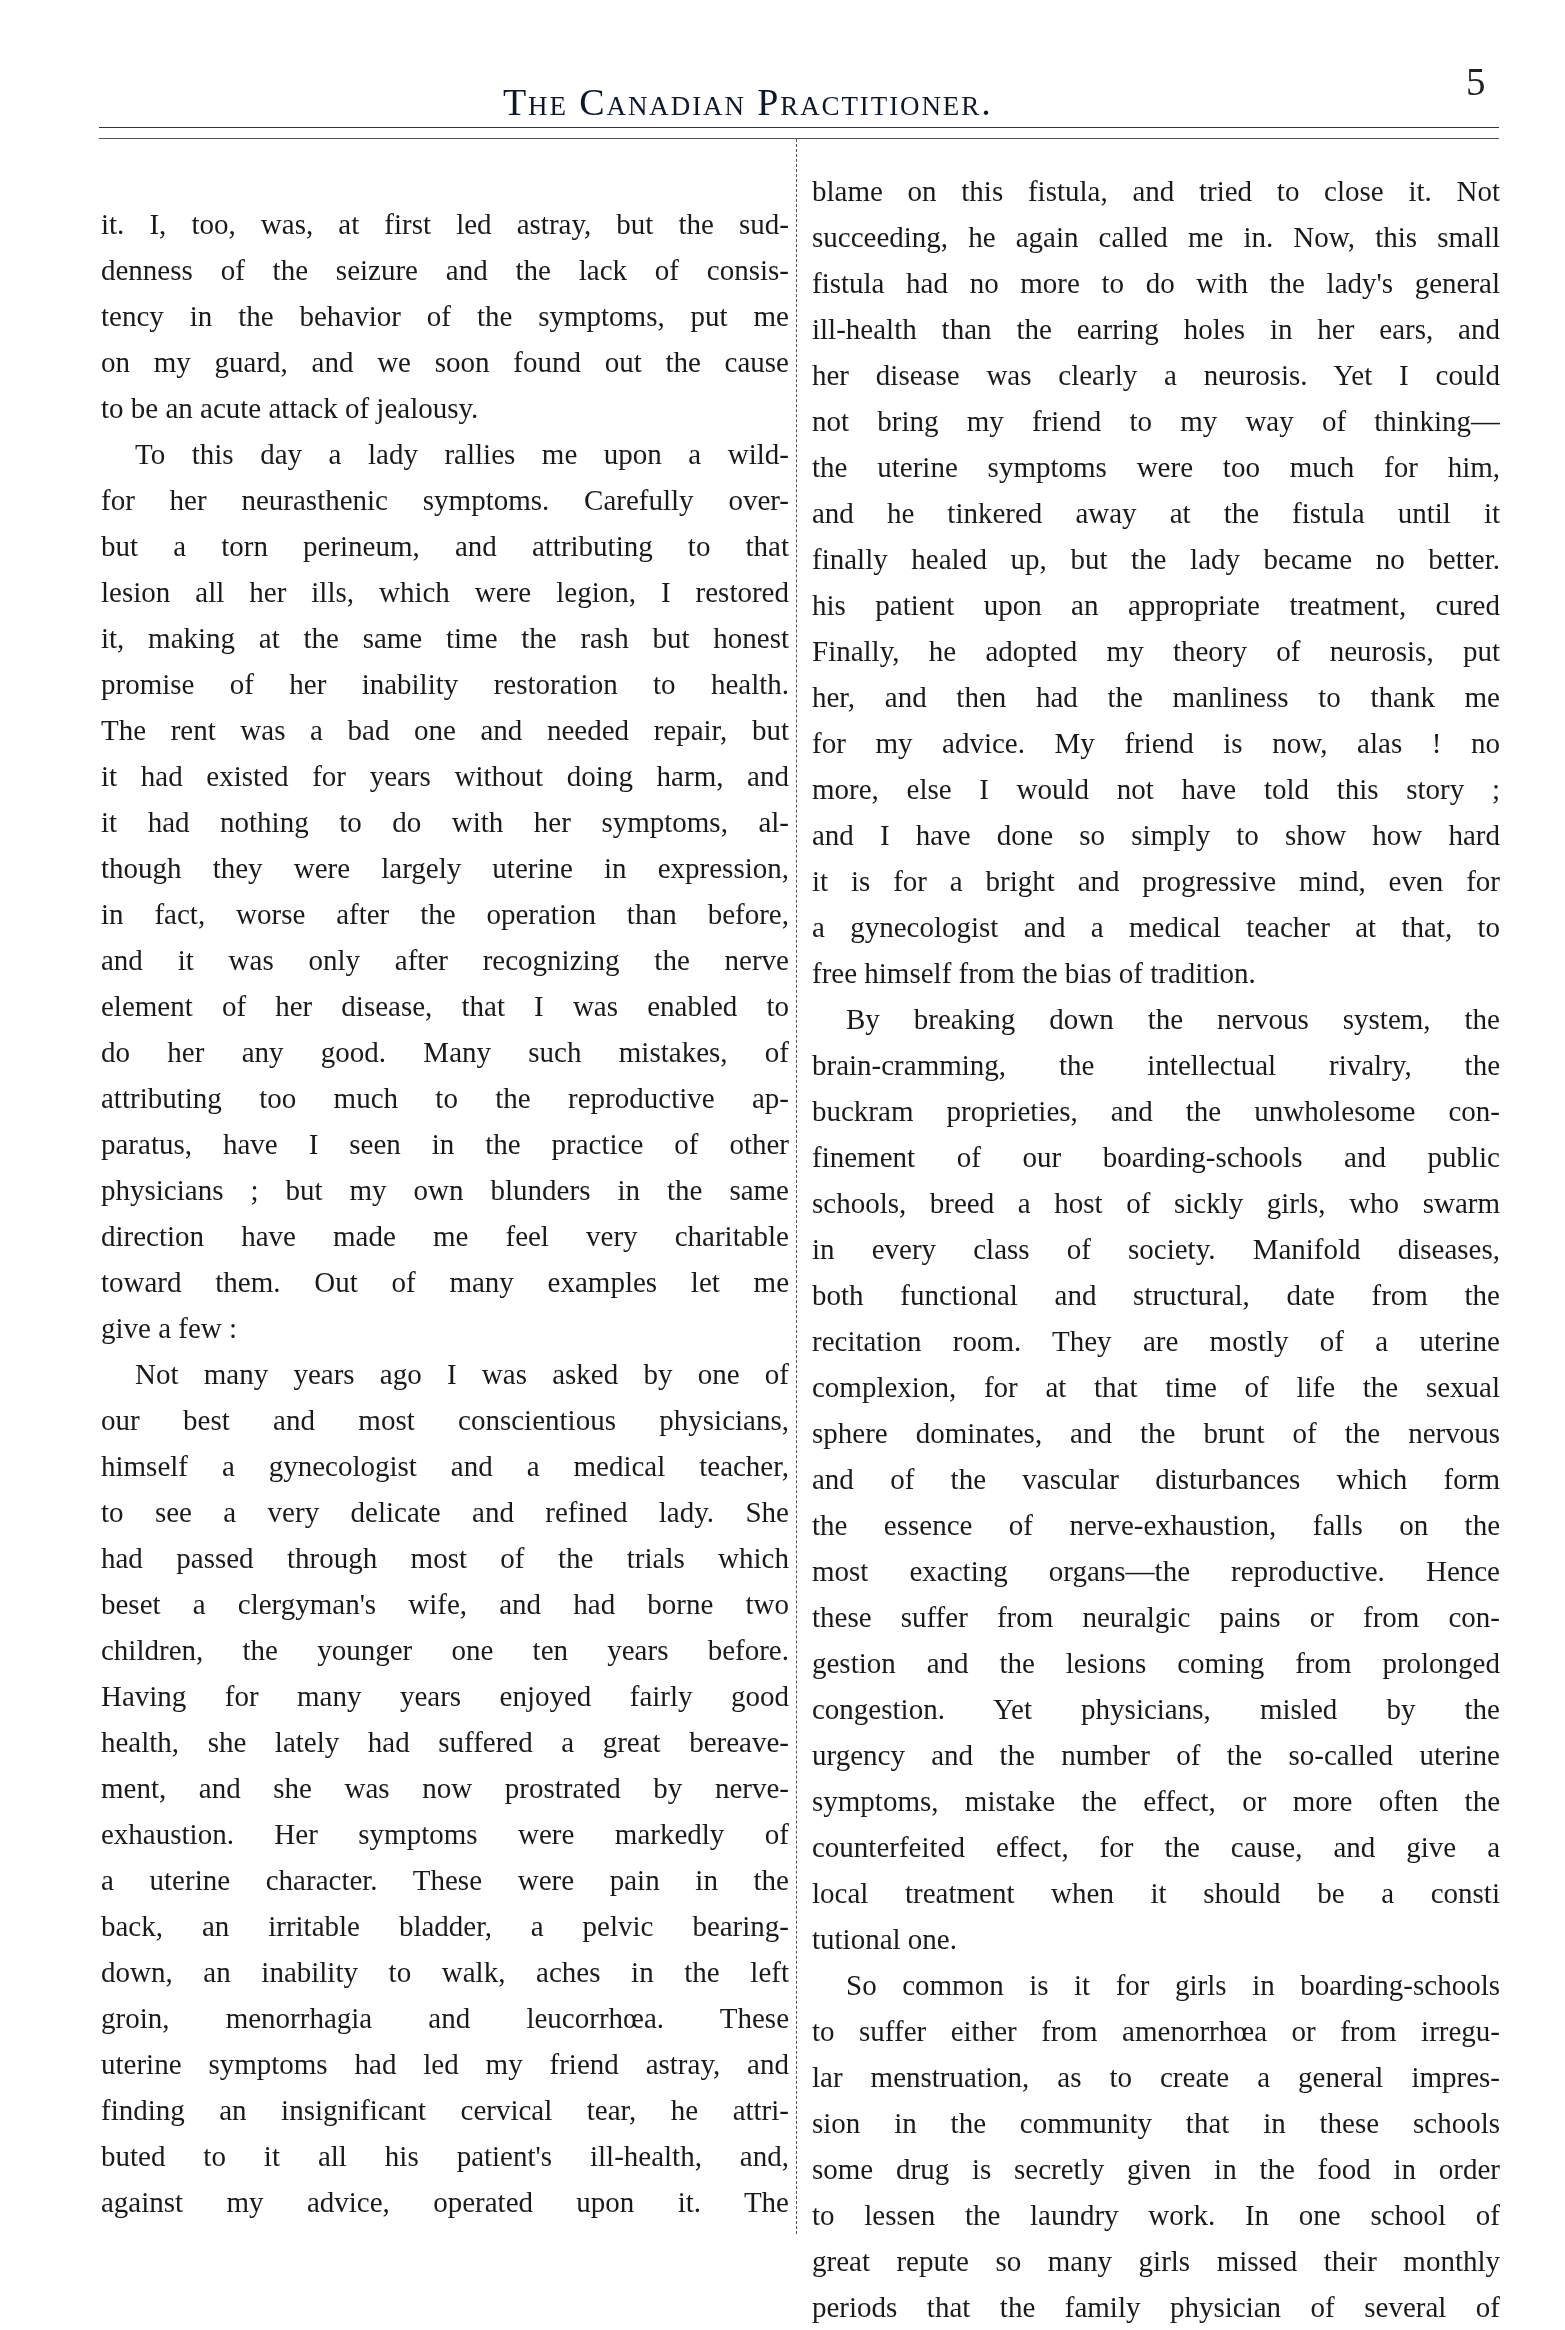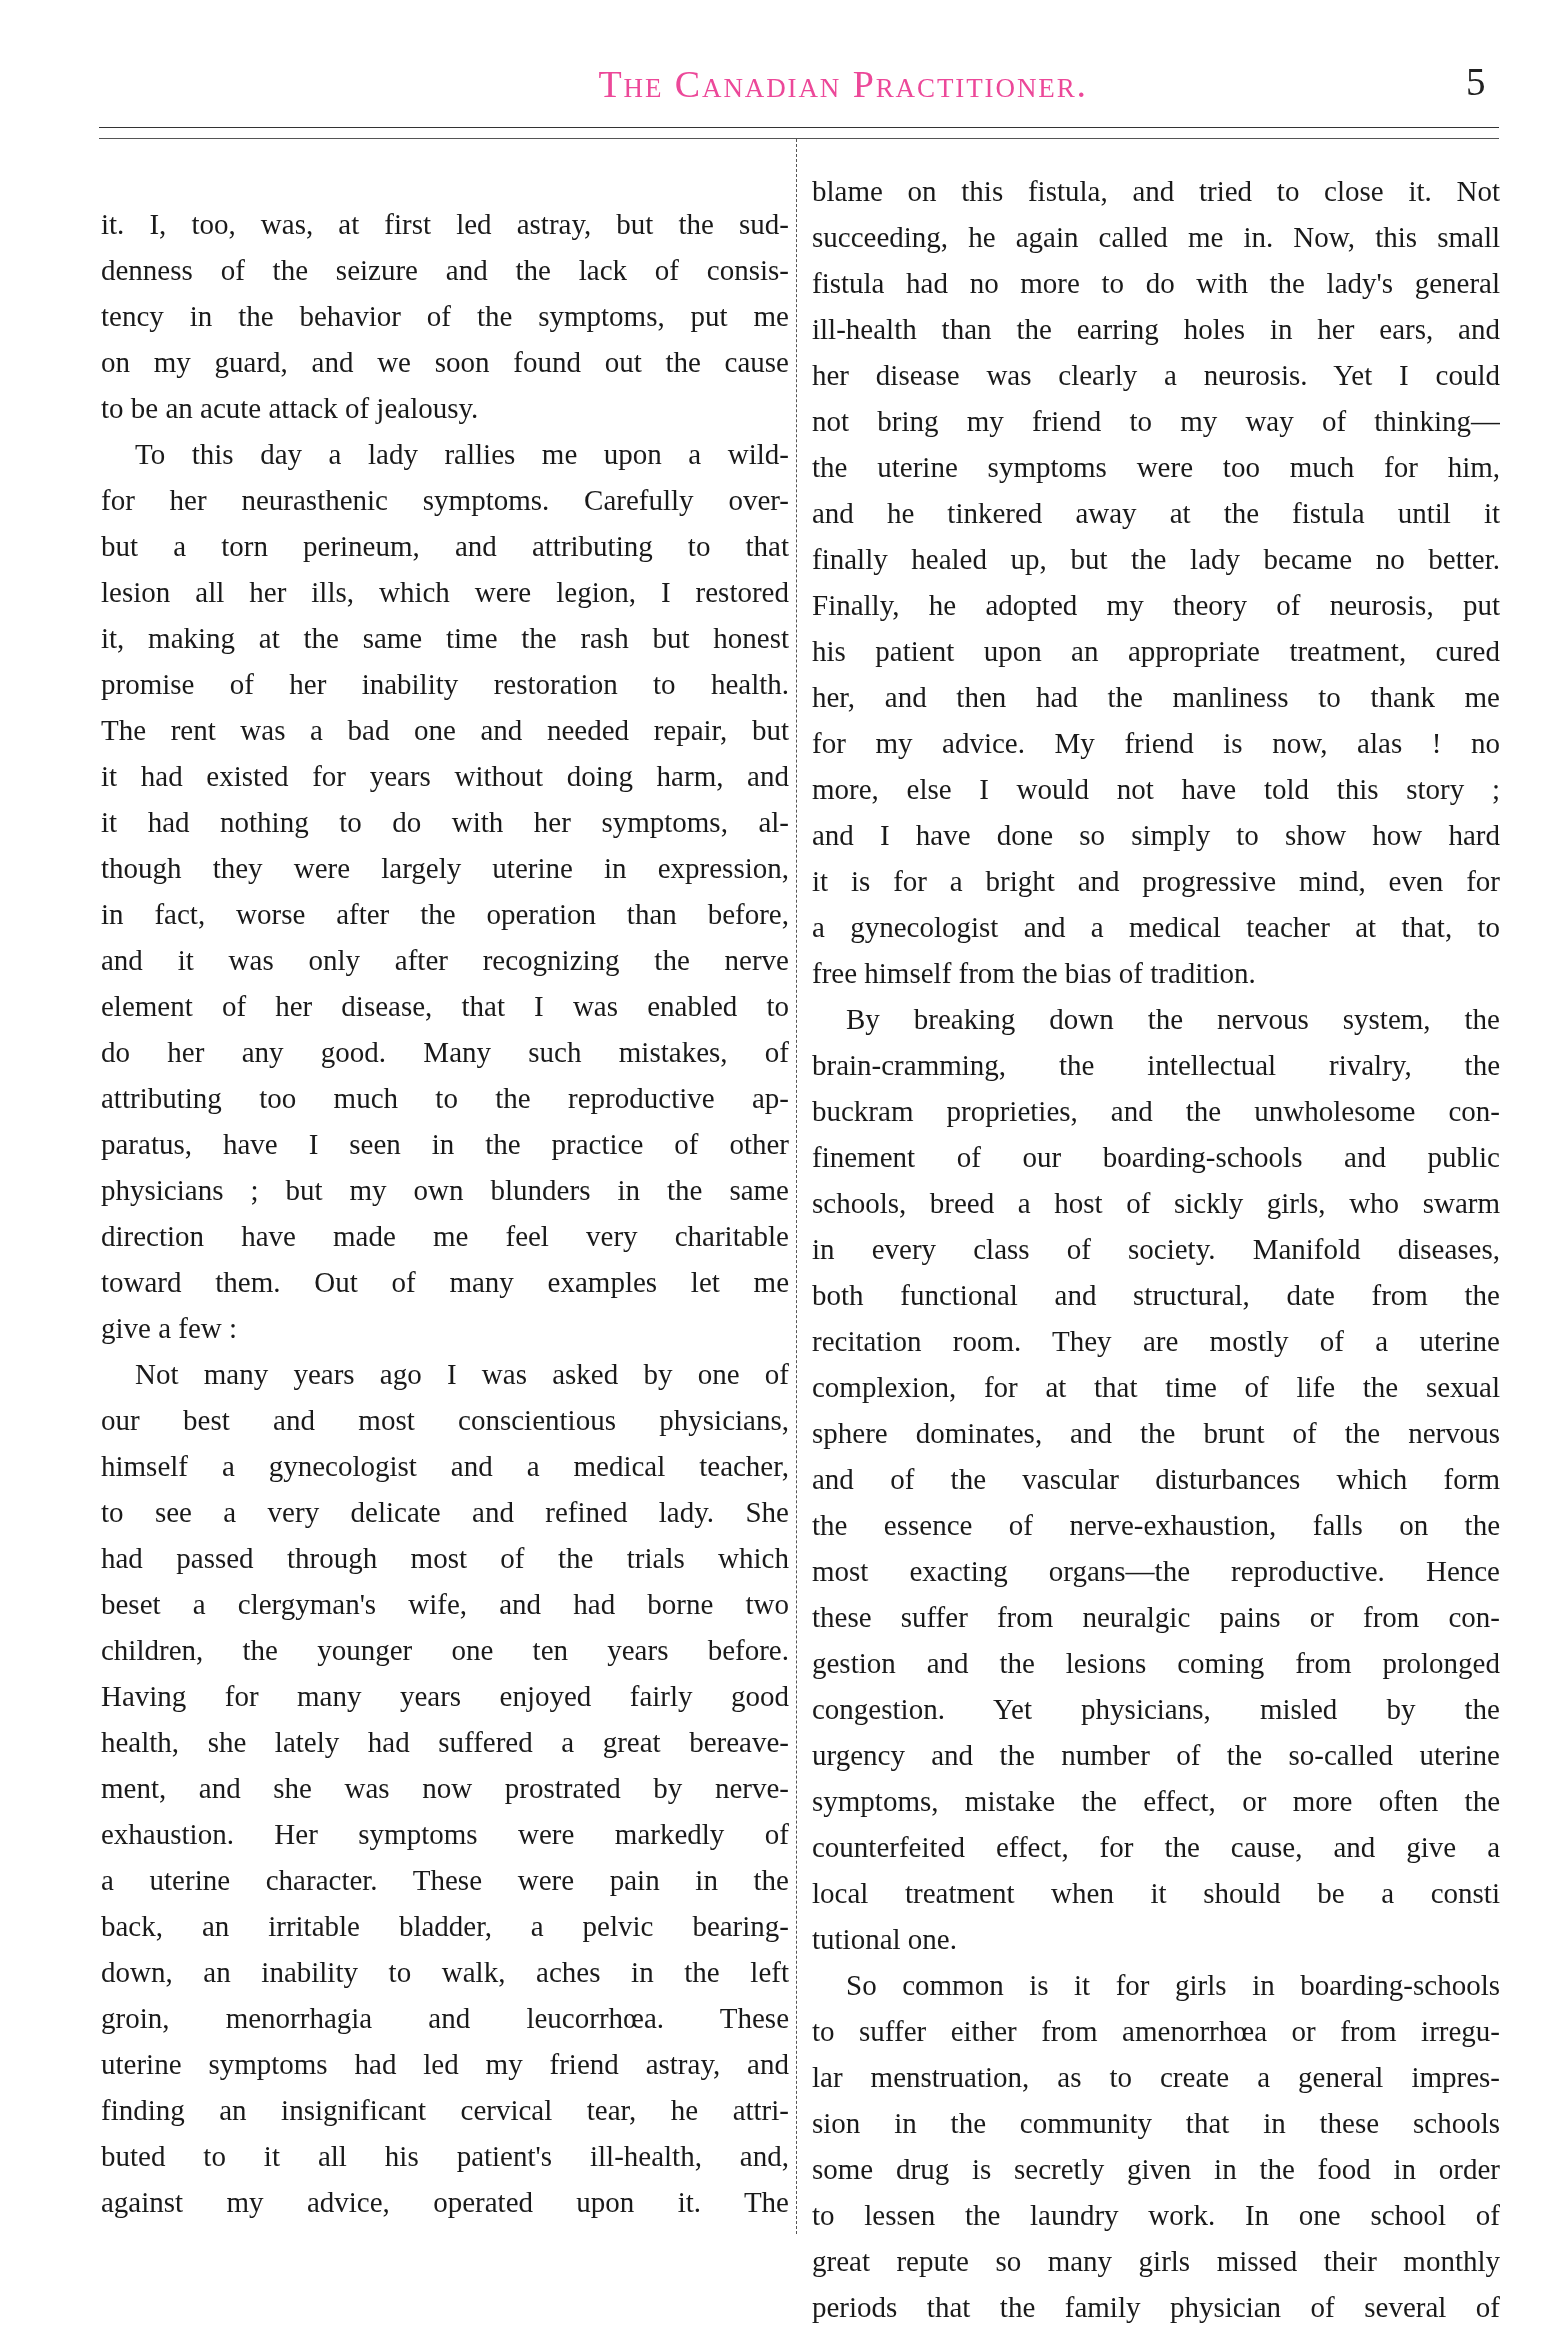--- a/index.html
+++ b/index.html
@@ -1,20 +1,20 @@
 <!DOCTYPE html>
 <html style="font-size:10.4px"><head>
 <meta charset="utf-8">
 <style>
   html, body { margin: 0; padding: 0; background: #ffffff; }
   body { width: 1565px; height: 2330px; position: relative; overflow: hidden;
          font-family: "Liberation Serif", "DejaVu Serif", serif; color: #1a1a1a; }
   .header { position: absolute; left: 0; top: 62px; width: 1565px; height: 52px; }
-  .journal-title { position: absolute; left: 503px; top: 0; width: 585px; text-align: right;
-         font-size: 38px; letter-spacing: 1.9px; font-variant: small-caps; color: #ec4899; }
+  .journal-title { position: absolute; left: 503px; top: 18px; width: 585px; text-align: left;
+         font-size: 38px; letter-spacing: 1.9px; font-variant: small-caps; color: #0f172a; }
   .page-number { position: absolute; left: 1466px; top: -2.6px; font-size: 39px; color: #222; }
   .rule { position: absolute; left: 99px; width: 1400px; height: 0; border-top: 1.9px solid #333; }
   .rule.r1 { top: 127px; }
   .rule.r2 { top: 138px; border-top-width: 1.3px; border-top-color: #555; }
   .col-divider { position: absolute; left: 796px; top: 139px; height: 2095px; width: 0;
          border-left: 1.3px dashed #555; }
   .column { position: absolute; top: 168px; width: 688px; }
   .column.left { left: 101px; margin-top: 33px; }
   .column.right { left: 812px; }
   .line { height: 46px; line-height: 46px; font-size: 29px; white-space: nowrap;
@@ -82,22 +82,22 @@
 <div class="column right" id="right-col">
     <div class="line">blame on this fistula, and tried to close it. Not</div>
     <div class="line">succeeding, he again called me in. Now, this small</div>
     <div class="line">fistula had no more to do with the lady's general</div>
     <div class="line">ill-health than the earring holes in her ears, and</div>
     <div class="line">her disease was clearly a neurosis. Yet I could</div>
     <div class="line">not bring my friend to my way of thinking—</div>
     <div class="line">the uterine symptoms were too much for him,</div>
     <div class="line">and he tinkered away at the fistula until it</div>
     <div class="line">finally healed up, but the lady became no better.</div>
+    <div class="line">his patient upon an appropriate treatment, cured</div>
     <div class="line">Finally, he adopted my theory of neurosis, put</div>
-    <div class="line">his patient upon an appropriate treatment, cured</div>
     <div class="line">her, and then had the manliness to thank me</div>
     <div class="line">for my advice. My friend is now, alas ! no</div>
     <div class="line">more, else I would not have told this story ;</div>
     <div class="line">and I have done so simply to show how hard</div>
     <div class="line">it is for a bright and progressive mind, even for</div>
     <div class="line">a gynecologist and a medical teacher at that, to</div>
     <div class="line last">free himself from the bias of tradition.</div>
     <div class="line indent">By breaking down the nervous system, the</div>
     <div class="line">brain-cramming, the intellectual rivalry, the</div>
     <div class="line">buckram proprieties, and the unwholesome con-</div>

